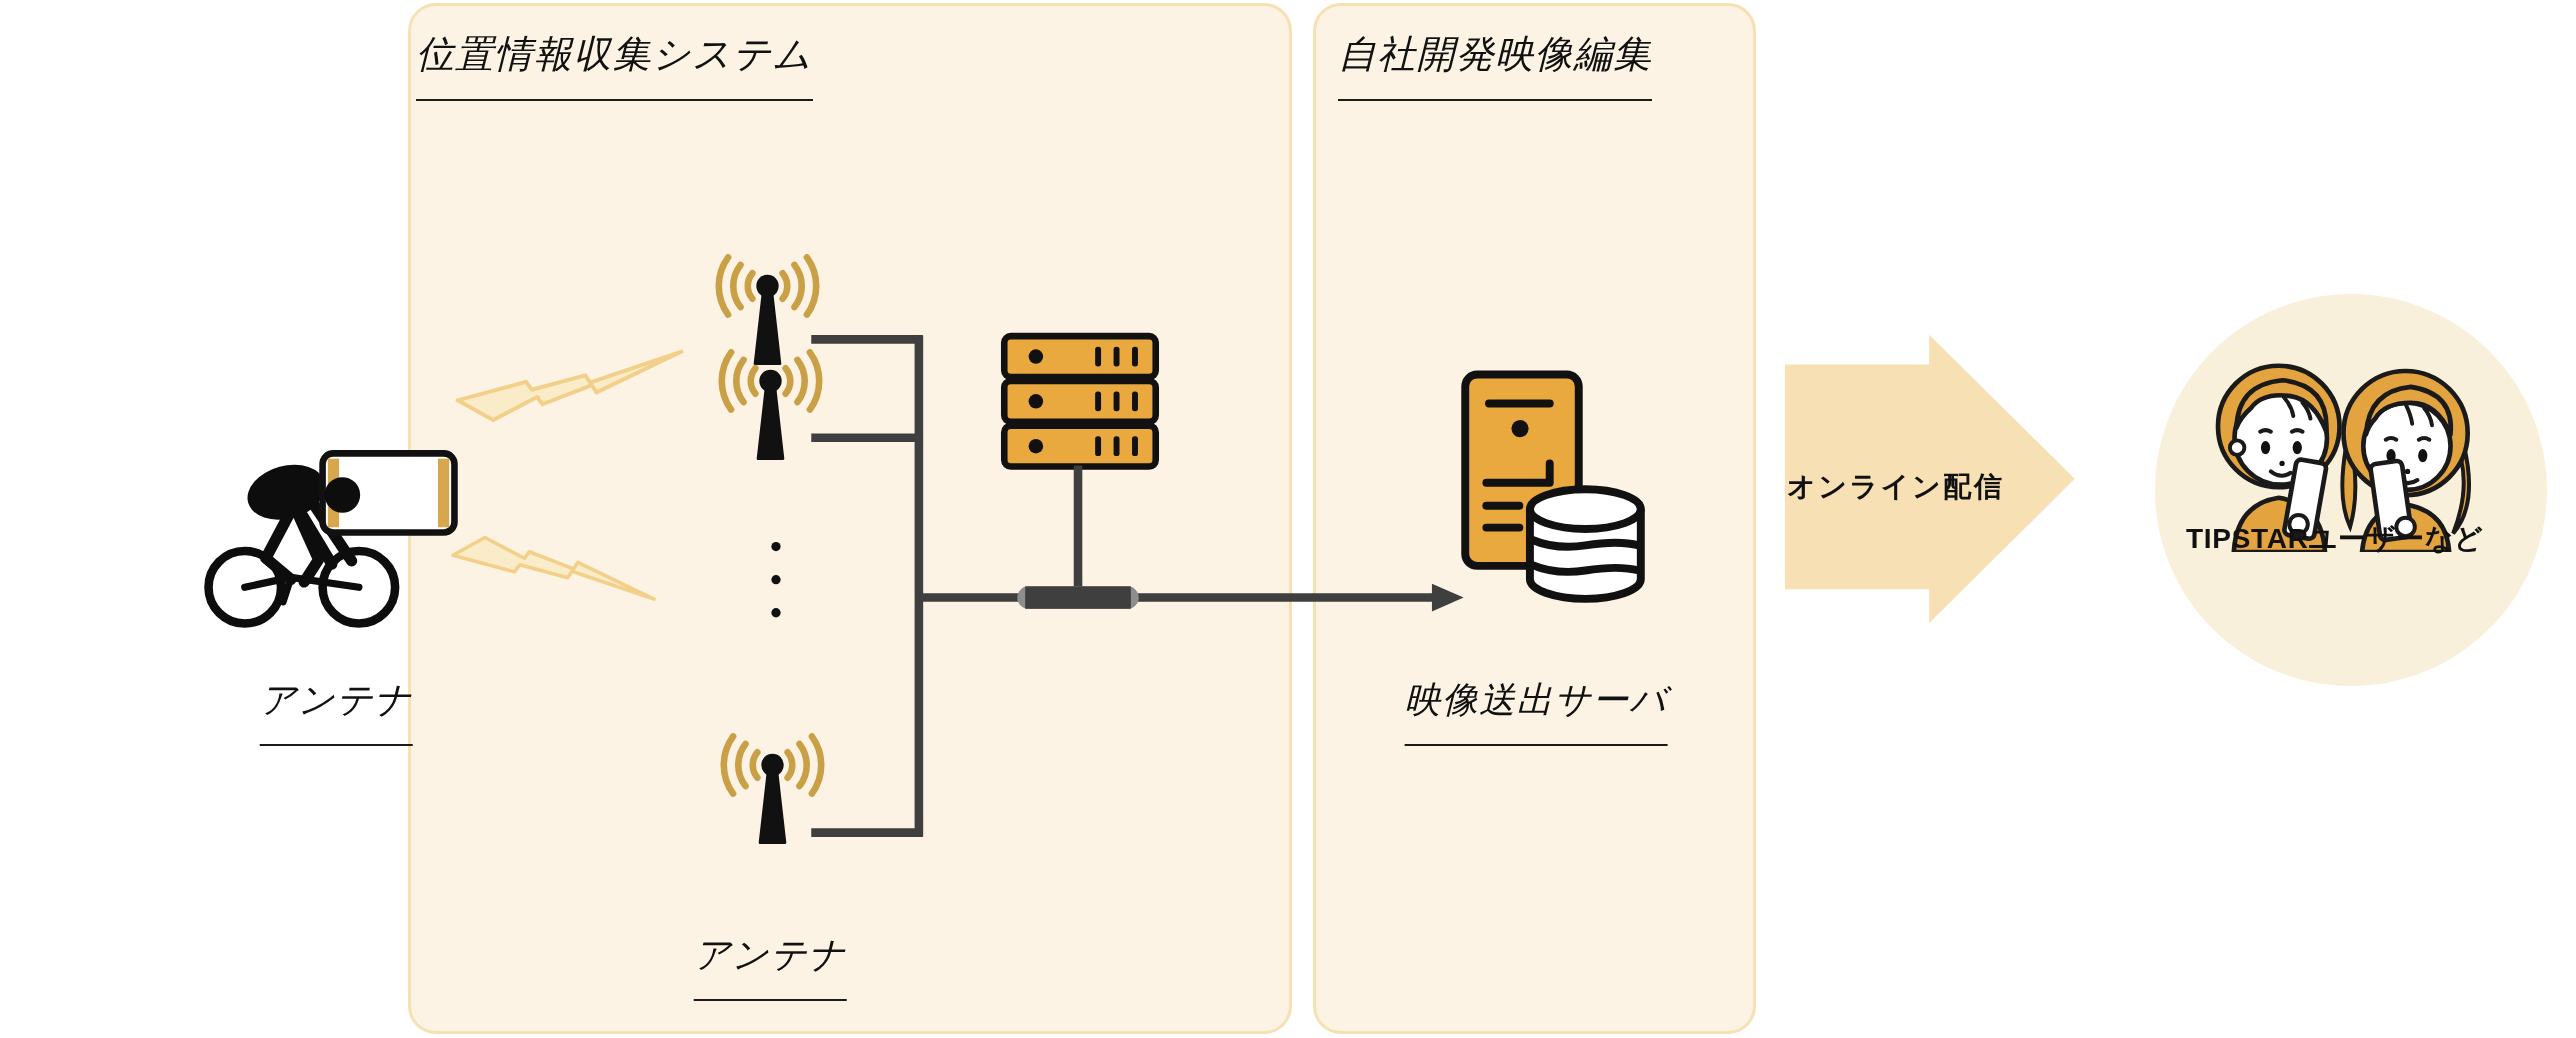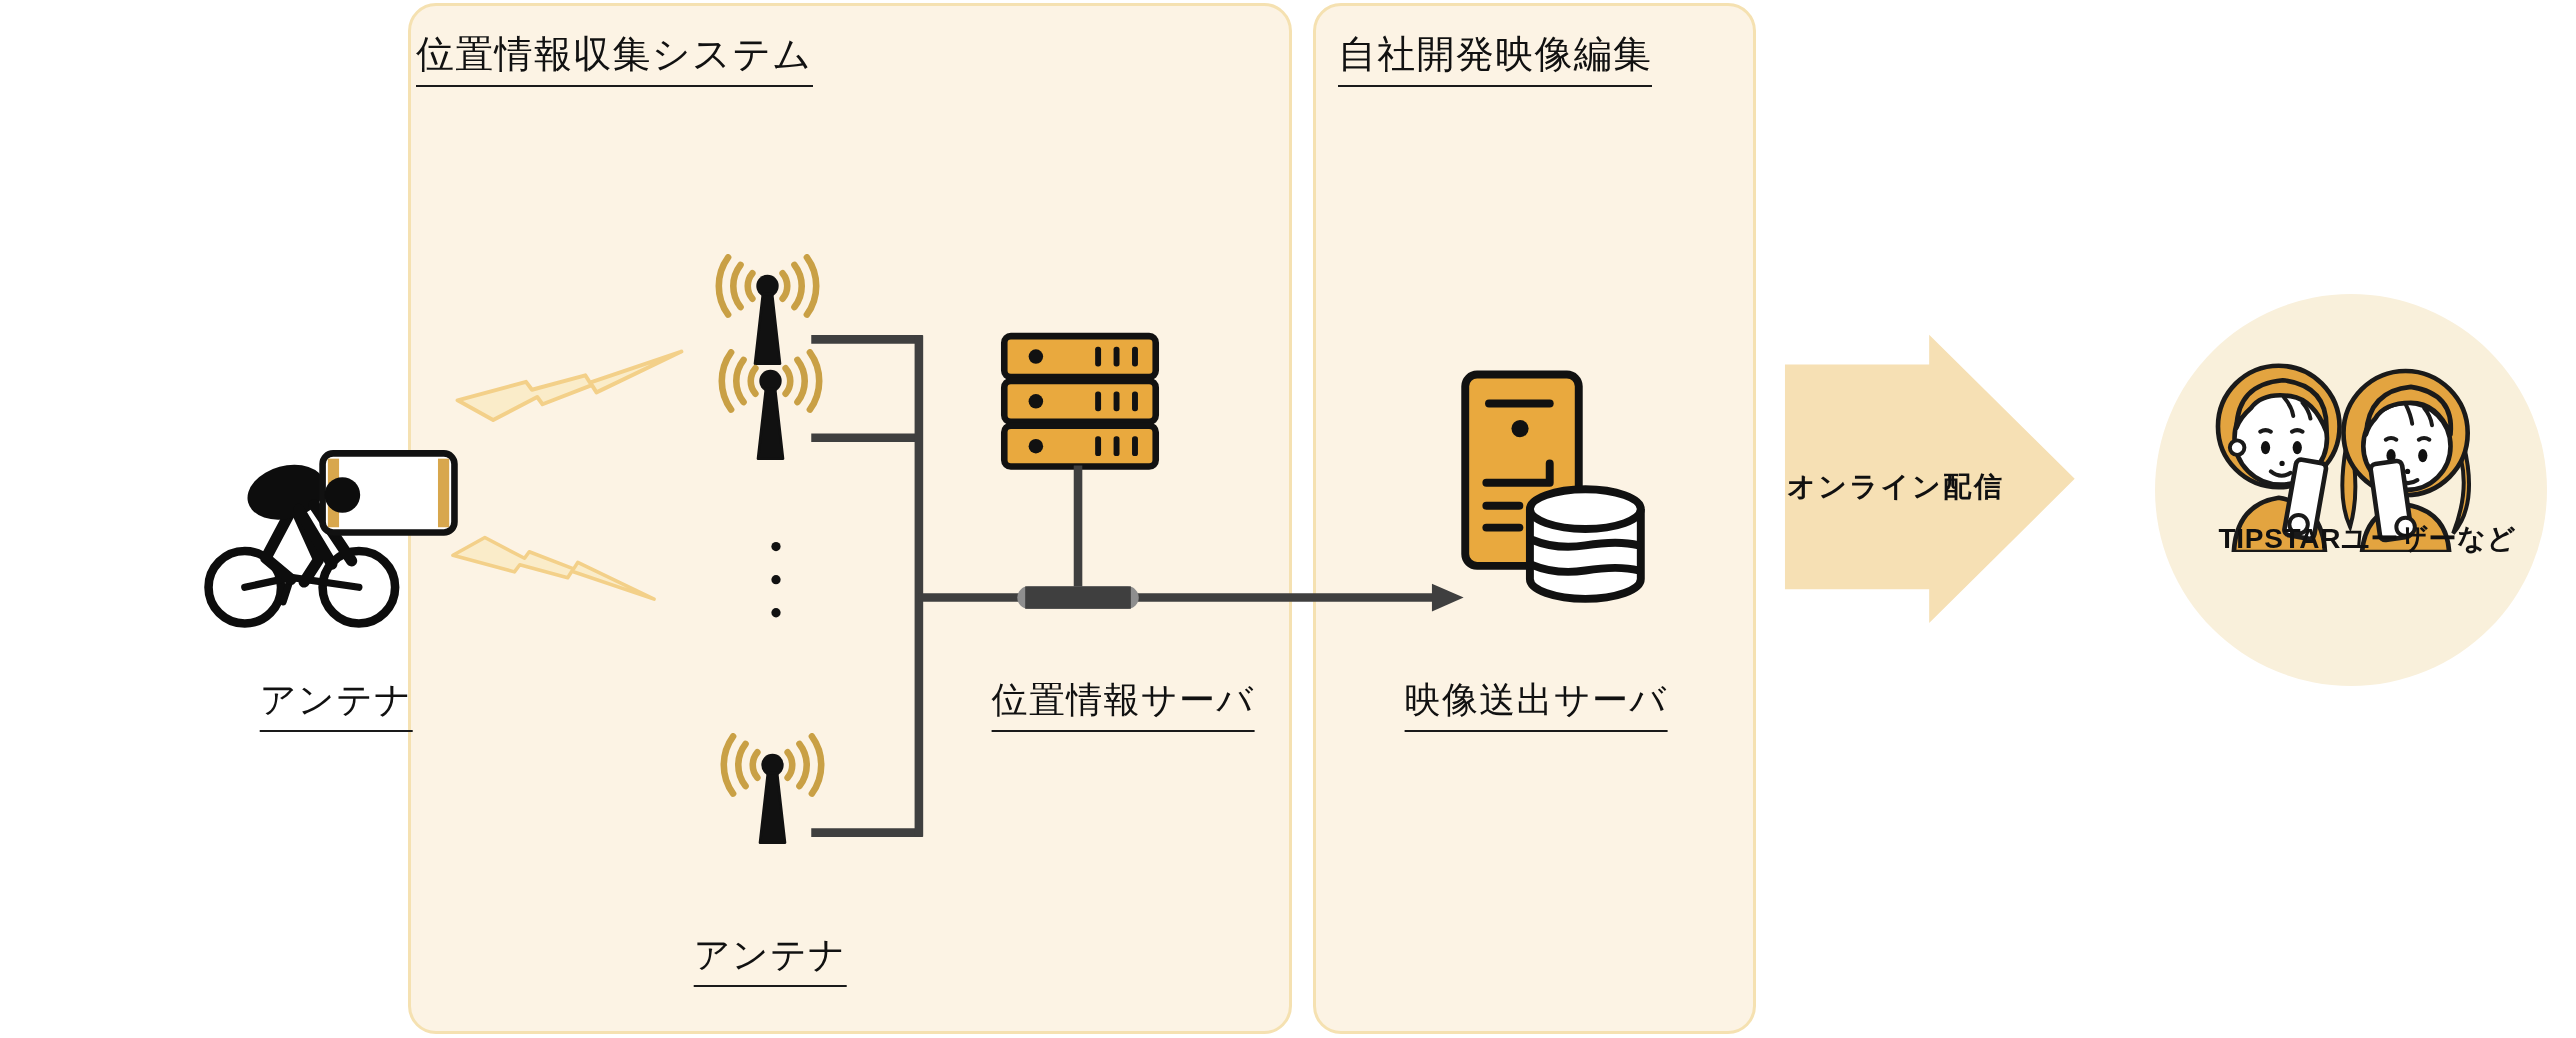--- a/index.html
+++ b/index.html
@@ -1,28 +1,28 @@
 <!DOCTYPE html>
 <html style="font-size:10.6px"><head>
 <meta charset="utf-8">
 <style>
   html,body{margin:0;padding:0;background:#fff;}
   .stage{position:relative;width:2576px;height:1038px;background:#ffffff;overflow:hidden;
          font-family:"Liberation Sans","DejaVu Sans",sans-serif;color:#161616;}
   .panel{position:absolute;background:#FCF3E4;border:3.3px solid #F5E1B1;border-radius:28px;box-sizing:border-box;}
   .panel-title{position:absolute;font-size:38px;font-weight:500;letter-spacing:1.3px;color:#111;}
-  .u{display:inline-block;border-bottom:2.6px solid #1a1a1a;padding-bottom:5px;white-space:nowrap;}
+  .u{display:inline-block;border-bottom:2.6px solid #1a1a1a;padding-bottom:19px;white-space:nowrap;font-style:italic;}
   .lbl{position:absolute;transform:translateX(-50%);font-size:36px;font-weight:500;letter-spacing:1.3px;
        color:#111;text-align:center;white-space:nowrap;}
   .abs{position:absolute;}
   .arrow-label{position:absolute;font-size:28px;font-weight:700;letter-spacing:2.6px;color:#111;
                text-align:right;white-space:nowrap;}
   .audience-circle{position:absolute;left:2155px;top:294px;width:392px;height:392px;border-radius:50%;
                    background:#F9F0DB;}
-  .audience-label{position:absolute;left:2186px;top:520px;width:330px;text-align:right;
+  .audience-label{position:absolute;left:2186px;top:520px;width:330px;text-align:left;
                   font-size:28px;font-weight:700;letter-spacing:0.7px;color:#111;white-space:nowrap;}
   svg{display:block;}
 </style>
 </head>
 <body>
 
 <div class="stage">
 
   <div class="panel" style="left:408px;top:3.3px;width:884px;height:1031px;"></div>
   <div class="panel" style="left:1313px;top:3.3px;width:443px;height:1031px;"></div>
@@ -130,23 +130,20 @@
     </g>
     <g>
       <rect x="8" y="142" width="230" height="62" rx="10" fill="#E9A93E" stroke="#111" stroke-width="10"></rect>
       <circle cx="56" cy="173" r="11" fill="#111"></circle>
       <rect x="146" y="158" width="9" height="30" rx="4" fill="#111"></rect>
       <rect x="174" y="158" width="9" height="30" rx="4" fill="#111"></rect>
       <rect x="202" y="158" width="9" height="30" rx="4" fill="#111"></rect>
     </g>
   </svg>
 
-  <div class="lbl" style="left:1123px;top:676px;">
-    <span class="u">位置情報サーバ</span>
-  </div>
 
   <svg class="abs" style="left:1456px;top:369px;" width="198" height="238" viewBox="0 0 300 360">
     <rect x="14" y="8" width="172" height="290" rx="18" fill="#E9A93E" stroke="#111" stroke-width="12"></rect>
     <rect x="44" y="46" width="104" height="12" rx="6" fill="#111"></rect>
     <circle cx="97" cy="90" r="13" fill="#111"></circle>
     <path d="M46,172 H142 V143" fill="none" stroke="#111" stroke-width="12" stroke-linecap="round" stroke-linejoin="round"></path>
     <path d="M46,207 H96" stroke="#111" stroke-width="12" stroke-linecap="round"></path>
     <path d="M46,240 H96" stroke="#111" stroke-width="12" stroke-linecap="round"></path>
     <g>
       <path d="M112,212 V318 A84,30 0 0 0 280,318 V212" fill="#ffffff" stroke="#111" stroke-width="12"></path>

